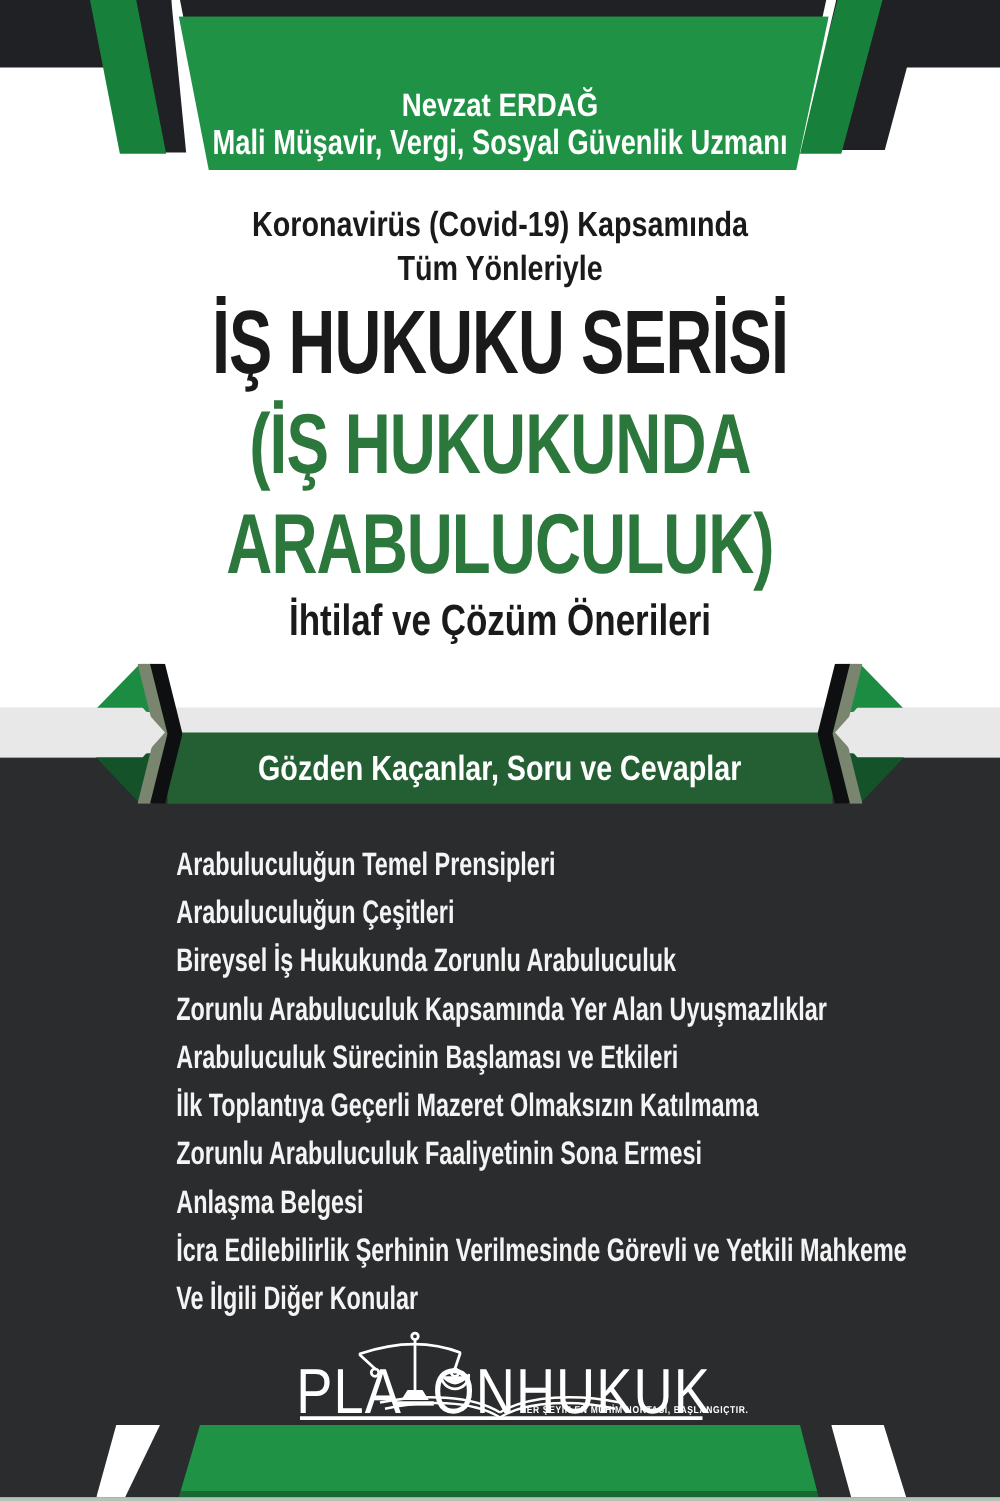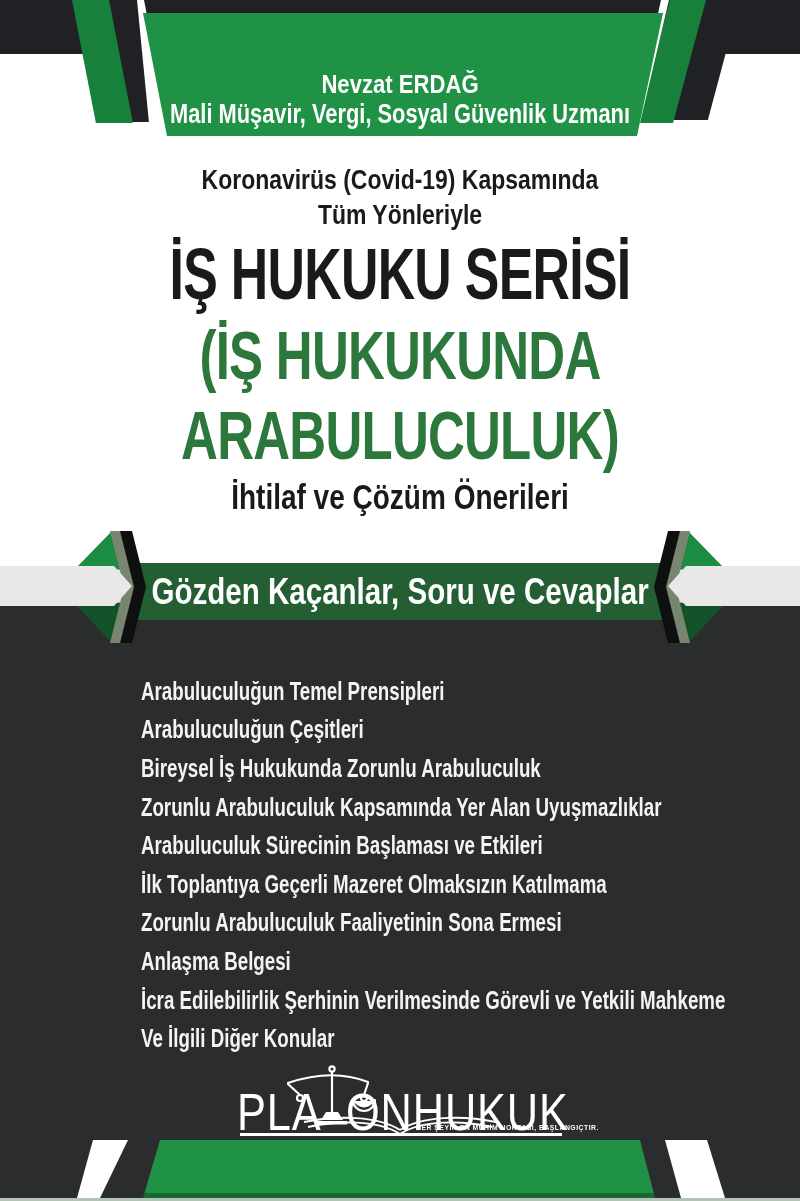--- a/index.html
+++ b/index.html
@@ -41,21 +41,21 @@
   
   .fold{left:0;top:0;width:800px;height:700px;}
   .fold-tl{background:#1c8c42;clip-path:polygon(76px 568px,112px 531px,130px 531px,130px 570px);}
   .fold-bl{background:#14532a;clip-path:polygon(76px 605px,112px 643px,130px 643px,130px 602px);}
   .fold-tr{background:#1c8c42;clip-path:polygon(724px 568px,688px 531px,670px 531px,670px 570px);}
   .fold-br{background:#14532a;clip-path:polygon(724px 605px,688px 643px,670px 643px,670px 602px);}
   .olive-l{background:#79856f;clip-path:polygon(110px 531px,122px 531px,136px 587px,122px 643px,110px 643px,124px 587px);}
   .olive-r{background:#79856f;clip-path:polygon(690px 531px,678px 531px,664px 587px,678px 643px,690px 643px,676px 587px);}
   .ribbon-bar{left:134px;width:532px;display:flex;align-items:center;justify-content:center;color:#fff;font-weight:bold;white-space:nowrap;}
   .ribbon-top{top:531px;height:55px;background:#1f9345;font-size:29px;}
-  .ribbon-bottom{top:563px;height:57px;background:#245f33;font-size:36px;}
+  .ribbon-bottom{top:586px;height:57px;background:#245f33;font-size:28px;}
   .ribbon-bar > div{transform:scaleX(.82);}
   .gray-arrow{left:0;top:0;width:800px;height:700px;background:#e8e8e8;}
   .gray-arrow-l{clip-path:polygon(0 566px,114px 566px,132px 586px,114px 606px,0 606px);}
   .gray-arrow-r{clip-path:polygon(800px 566px,686px 566px,668px 586px,686px 606px,800px 606px);}
   .chev{left:0;top:0;width:800px;height:700px;background:#0e0f10;}
   .chev-l{clip-path:polygon(120px 531px,132px 531px,146px 587px,132px 643px,120px 643px,134px 587px);}
   .chev-r{clip-path:polygon(680px 531px,668px 531px,654px 587px,668px 643px,680px 643px,666px 587px);}
   
   .topics{left:141px;top:672px;width:660px;color:#f4f4f4;font-weight:bold;}
   .topic-line{height:38.6px;display:flex;align-items:center;font-size:26px;white-space:nowrap;transform:scaleX(.72);transform-origin:left center;}

